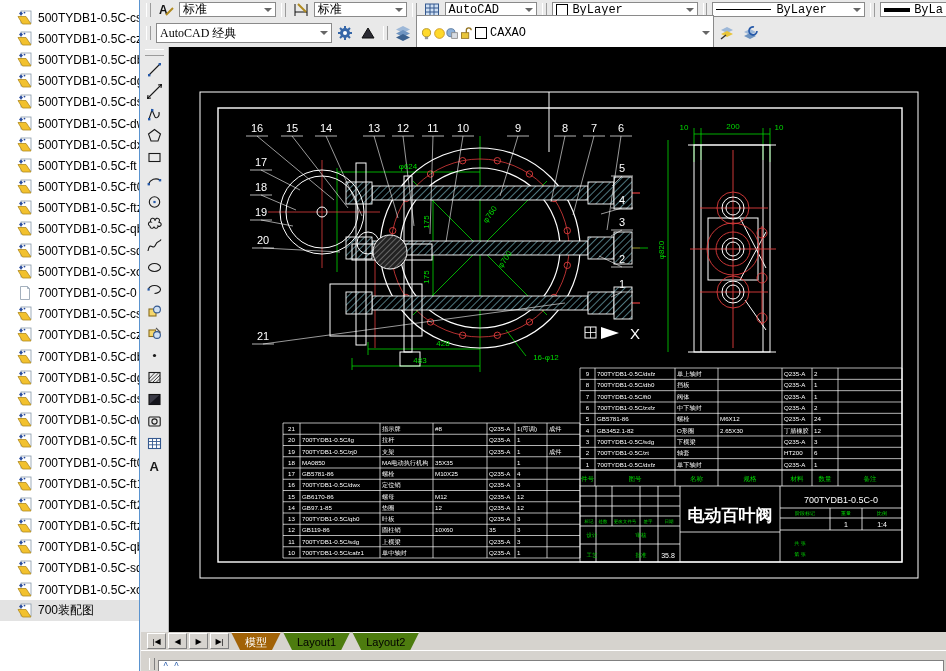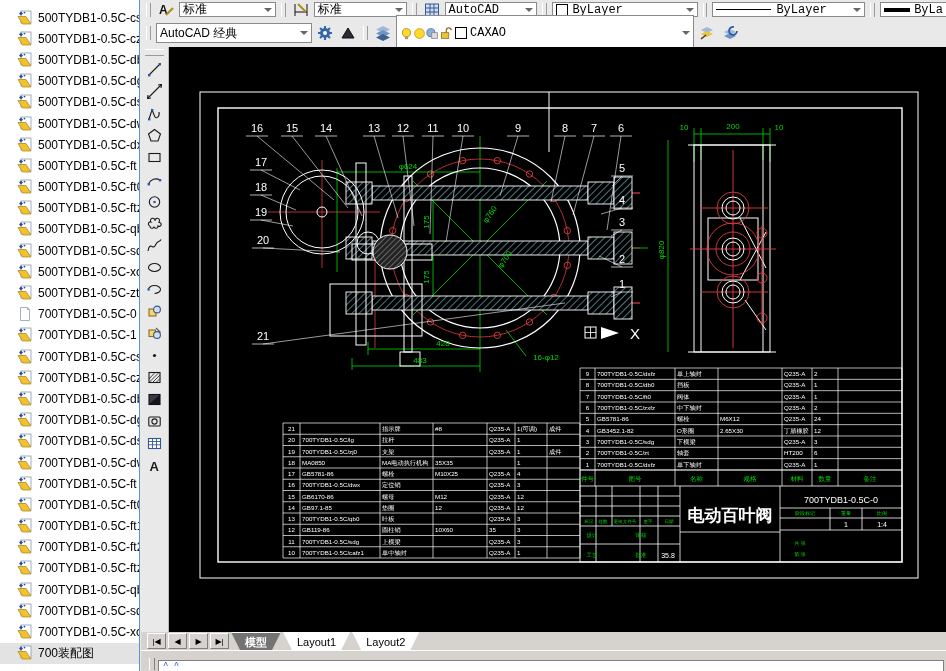--- a/index.html
+++ b/index.html
@@ -15,21 +15,21 @@
   
   #acad{position:absolute;left:141px;top:0;right:0;height:671px;background:#e9e9e9}
   .trow{display:flex;align-items:center;gap:3px;padding-left:3px}
   #row1{height:19px}
   #row2{height:28px}
   .grip{width:3px;height:14px;border-left:1px solid #fff;border-right:1px solid #9b9b9b;margin:0 2px}
   .tbtn{height:18px;min-width:20px;display:flex;align-items:center;justify-content:center;background:transparent}
   .tbtn svg{width:16px;height:16px}
   .combo{background:#fff;border:1px solid #8a8a8a;height:15px;display:flex;align-items:center;
       font:12px "Liberation Mono",monospace;padding:0 3px;box-sizing:border-box;color:#000}
-  .combo.cn{font-family:Liberation Sans, sans-serif}
+  .combo.cn{font-family:Liberation Serif, serif}
   .chev{margin-left:auto;width:0;height:0;border-left:4px solid transparent;
       border-right:4px solid transparent;border-top:4px solid #666}
   .sw{width:10px;height:10px;background:#fff;border:1px solid #000;margin-right:4px}
   .ltline{width:55px;height:1px;background:#000;margin-right:5px}
   .lwbar{width:26px;height:4px;background:#000;margin-right:4px}
   
   #dock{position:absolute;left:0;top:47px;width:28px;height:585px;background:#e9e9e9;
       border-right:1px solid #bbb;box-sizing:border-box}
   .dhandle{height:5px;margin:2px 4px;border-top:1px solid #fff;border-bottom:1px solid #9b9b9b}
   .dtool{width:24px;height:22px;margin:0 auto;display:flex;align-items:center;justify-content:center}
@@ -38,22 +38,22 @@
   
   #canvas{position:absolute;left:28px;top:47px;width:777px;height:585px;background:#000}
   
   #tabbar{position:absolute;left:0;top:632px;right:0;height:18px;background:#d6d3ce;
       display:flex;align-items:center;padding-left:6px;gap:2px}
   .navbtn{width:17px;height:14px;background:#d6d3ce;border:1px solid #fff;
       border-right-color:#808080;border-bottom-color:#808080;font-size:8px;
       display:flex;align-items:center;justify-content:center;color:#000}
   .tab{height:16px;padding:1px 14px 0;font-size:11px;color:#000;
       clip-path:polygon(9px 100%,0 0,100% 0,calc(100% - 9px) 100%);
-      background:#ffffff;display:flex;align-items:center;border-top:1px solid #fff}
-  .tab.active{background:#737373;color:#fff;font-weight:bold}
+      background:#4d7c0f;display:flex;align-items:center;border-top:1px solid #fff}
+  .tab.active{background:#a16207;color:#fff;font-weight:normal}
   
   #bottombar{position:absolute;left:0;top:650px;right:0;height:21px;background:#d6d3ce;
       border-top:1px solid #fff}
   .cmdgrip{position:absolute;left:8px;top:7px;width:4px;height:12px;
       border-left:1px solid #fff;border-right:1px solid #808080}
   .cmdwin{position:absolute;left:17px;right:2px;top:9px;height:12px;background:#fff;
       border:1px solid #808080;overflow:hidden;font:9px "Liberation Mono",monospace;color:#2458a8;padding-left:4px}
   text{font-family:"Liberation Sans",sans-serif}
 </style>
 </head>
@@ -173,42 +173,24 @@
         <svg viewBox="0 0 16 16">
           <rect x="4" y="1" width="10" height="12" fill="#fff" stroke="#8899aa" stroke-width="0.8"></rect>
           <path d="M2,3.5 l2,-2 l2,2 l-2,2 Z" fill="#2b4d9e"></path>
           <circle cx="7.5" cy="2.6" r="0.9" fill="#2b4d9e"></circle>
           <path d="M1,6.5 L9,6.5 L14,14 L5.5,14 Z" fill="#f2c12e" stroke="#b08a1e" stroke-width="0.8"></path>
         </svg>
         <span>500TYDB1-0.5C-xc</span>
       </div>
       <div class="file-row">
         <svg viewBox="0 0 16 16">
-          <rect x="4" y="1" width="10" height="12" fill="#fff" stroke="#8899aa" stroke-width="0.8"></rect>
-          <path d="M2,3.5 l2,-2 l2,2 l-2,2 Z" fill="#2b4d9e"></path>
-          <circle cx="7.5" cy="2.6" r="0.9" fill="#2b4d9e"></circle>
-          <path d="M1,6.5 L9,6.5 L14,14 L5.5,14 Z" fill="#f2c12e" stroke="#b08a1e" stroke-width="0.8"></path>
-        </svg>
-        <span>500TYDB1-0.5C-zt</span>
-      </div>
-      <div class="file-row">
-        <svg viewBox="0 0 16 16">
           <path d="M3.5,1.5 h7 l2,2 v11 h-9 Z" fill="#fff" stroke="#9aa7b5" stroke-width="0.9"></path>
           <path d="M10.5,1.5 v2 h2" fill="none" stroke="#9aa7b5" stroke-width="0.9"></path>
         </svg>
         <span>700TYDB1-0.5C-0</span>
-      </div>
-      <div class="file-row">
-        <svg viewBox="0 0 16 16">
-          <rect x="4" y="1" width="10" height="12" fill="#fff" stroke="#8899aa" stroke-width="0.8"></rect>
-          <path d="M2,3.5 l2,-2 l2,2 l-2,2 Z" fill="#2b4d9e"></path>
-          <circle cx="7.5" cy="2.6" r="0.9" fill="#2b4d9e"></circle>
-          <path d="M1,6.5 L9,6.5 L14,14 L5.5,14 Z" fill="#f2c12e" stroke="#b08a1e" stroke-width="0.8"></path>
-        </svg>
-        <span>700TYDB1-0.5C-1</span>
       </div>
       <div class="file-row">
         <svg viewBox="0 0 16 16">
           <rect x="4" y="1" width="10" height="12" fill="#fff" stroke="#8899aa" stroke-width="0.8"></rect>
           <path d="M2,3.5 l2,-2 l2,2 l-2,2 Z" fill="#2b4d9e"></path>
           <circle cx="7.5" cy="2.6" r="0.9" fill="#2b4d9e"></circle>
           <path d="M1,6.5 L9,6.5 L14,14 L5.5,14 Z" fill="#f2c12e" stroke="#b08a1e" stroke-width="0.8"></path>
         </svg>
         <span>700TYDB1-0.5C-cs</span>
       </div>
@@ -393,21 +375,21 @@
       </div>
     <div class="grip"></div>
     <div class="combo" style="flex:1;border-right:none">
       <span class="lwbar"></span>
       <span>ByLa</span>
       </div>
   </div>
 
   <div id="row2" class="trow">
     <div class="grip"></div>
-    <div class="combo cn" style="width:156px;height:20px">
+    <div class="combo cn" style="width:176px;height:20px">
       <span>AutoCAD 经典</span>
         <span class="chev"></span>
       </div>
     <div class="tbtn" style="height:22px">
       <svg viewBox="0 0 16 16">
           <circle cx="8" cy="8" r="5" fill="#3566a8"></circle>
           <circle cx="8" cy="8" r="2" fill="#fff"></circle>
       <path d="M8,1 V4 M8,12 V15 M1,8 H4 M12,8 H15 M3,3 L5,5 M11,11 L13,13 M13,3 L11,5 M5,11 L3,13" stroke="#3566a8" stroke-width="2"></path>
         </svg>
       </div>

